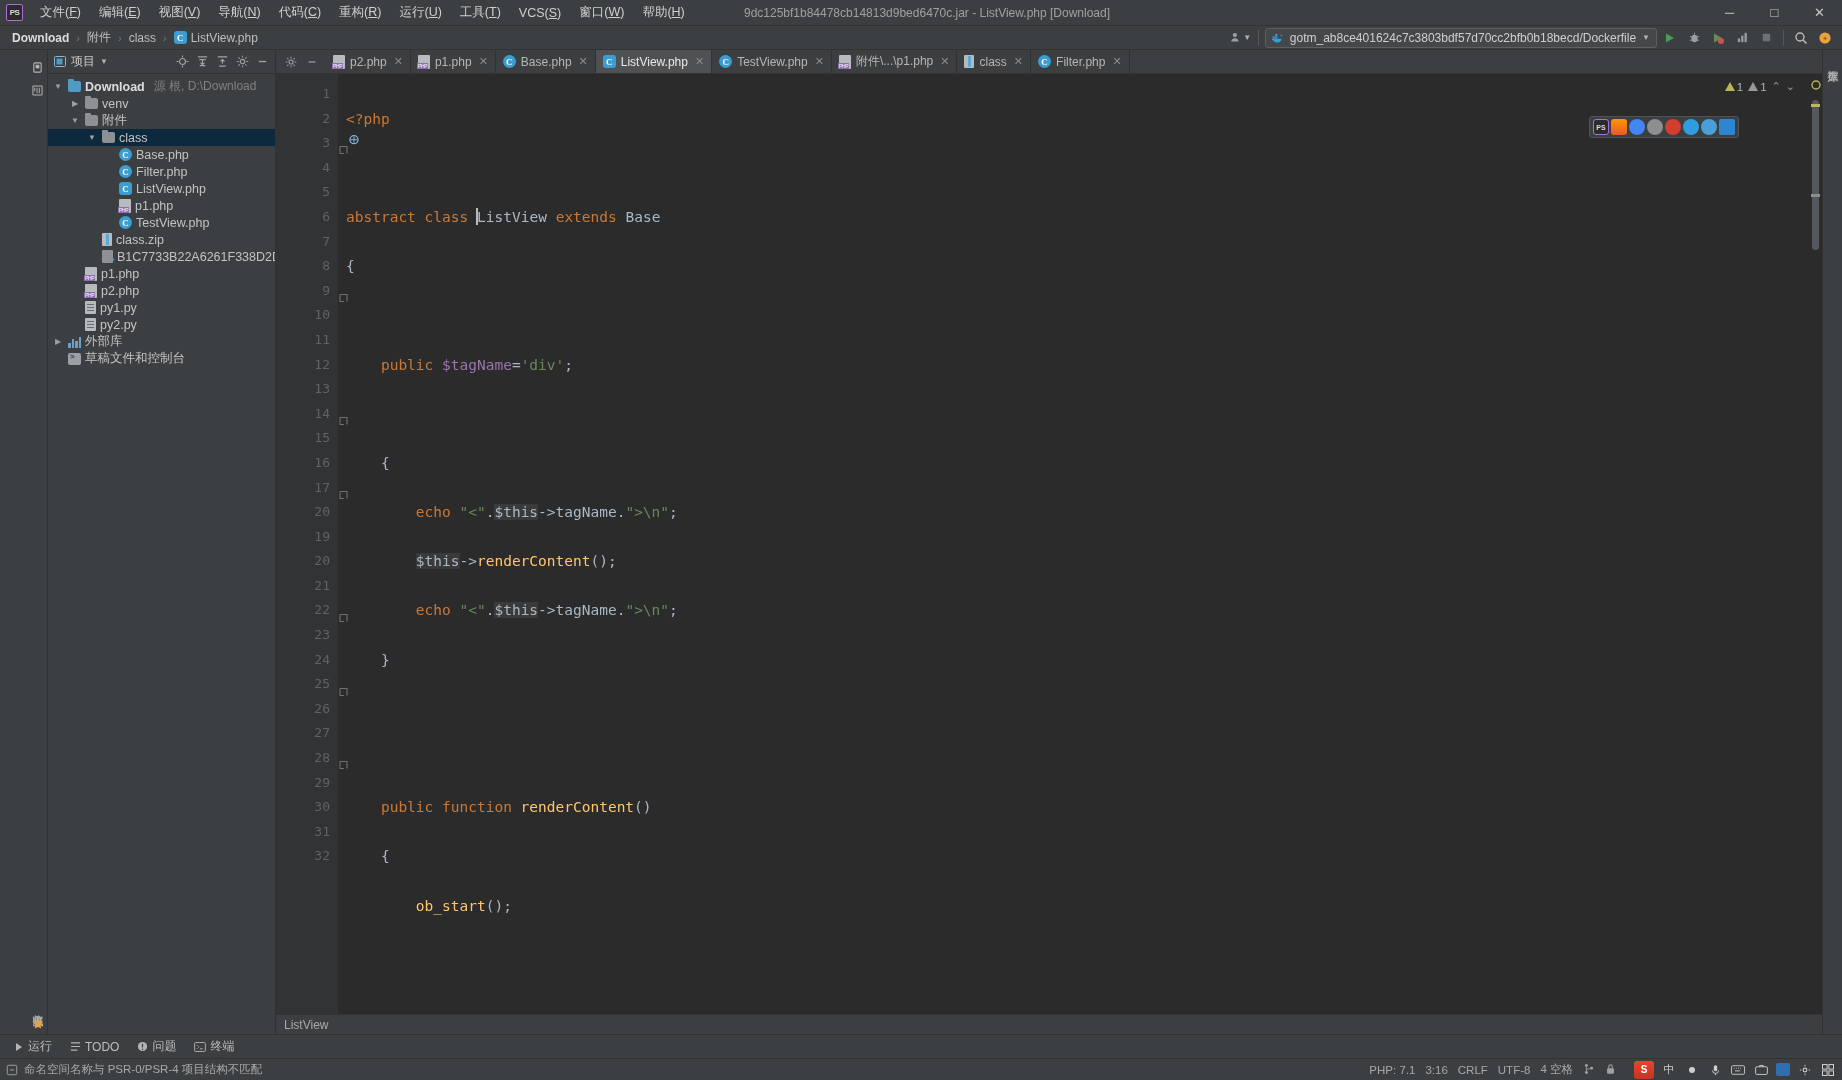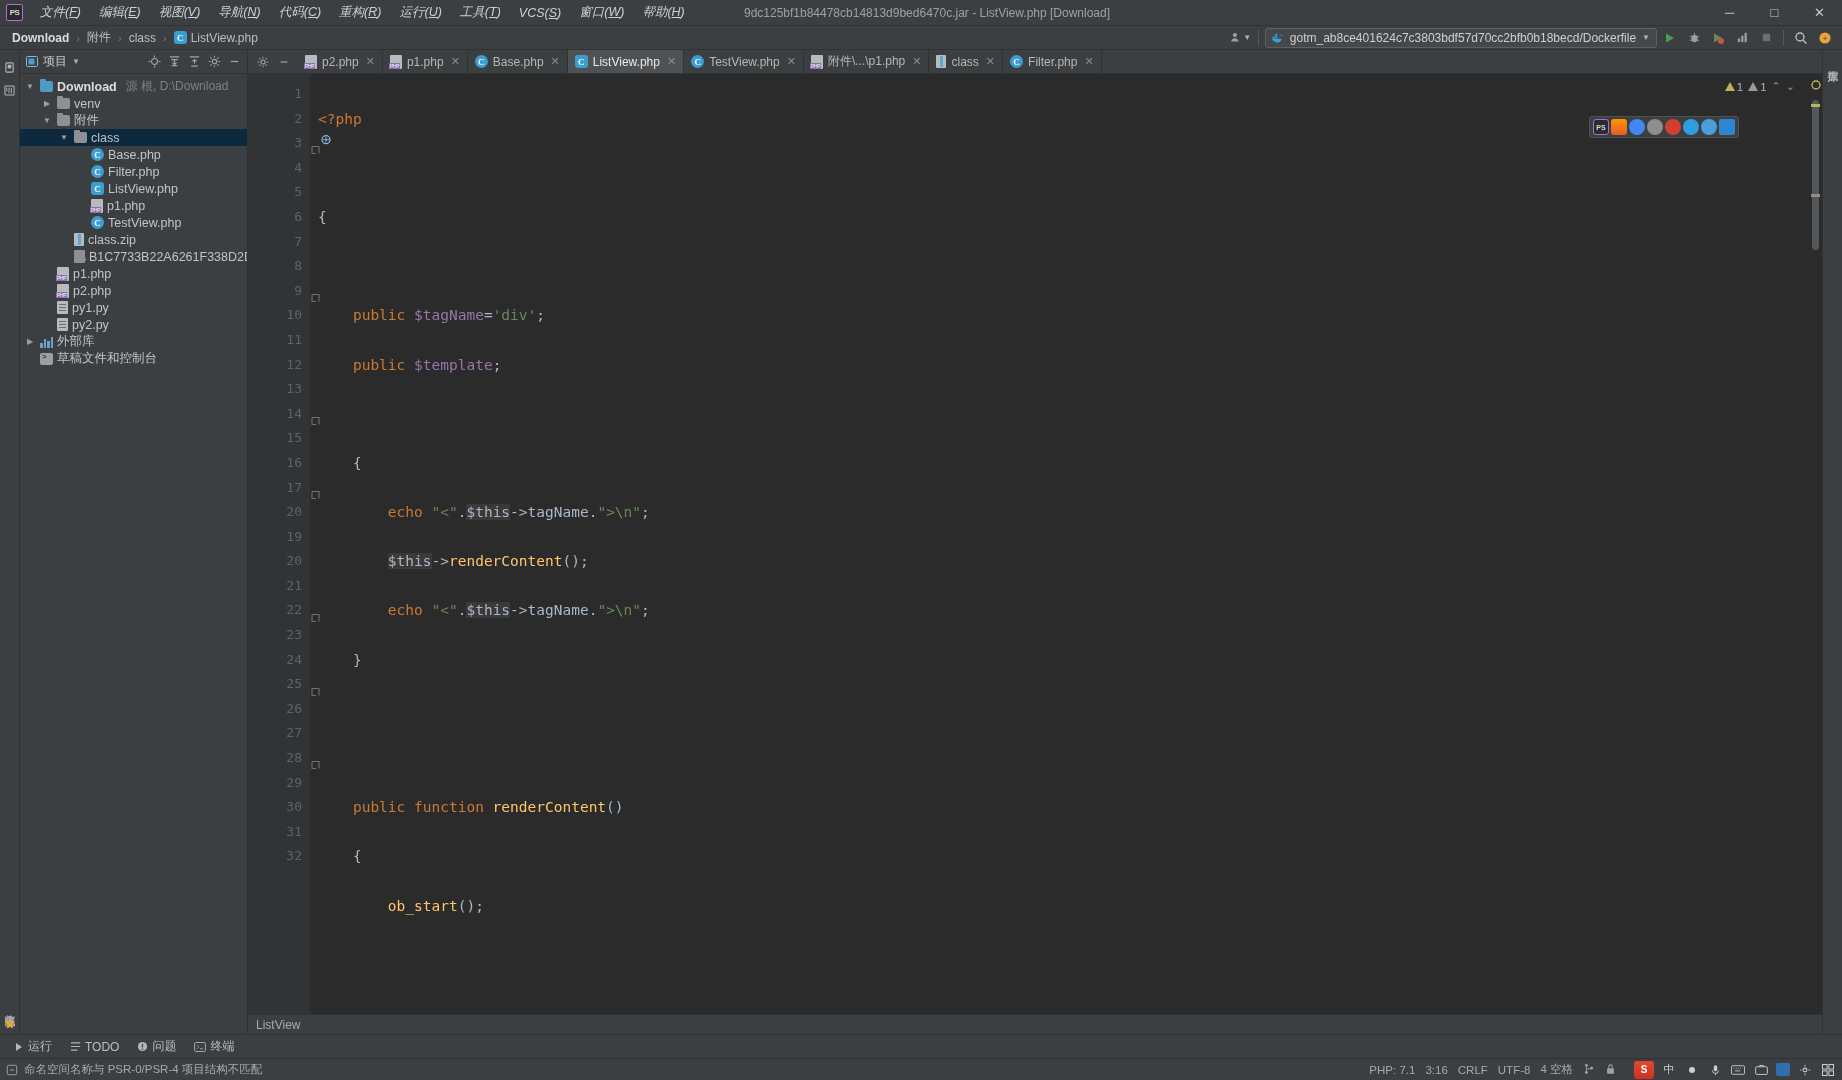--- a/index.html
+++ b/index.html
@@ -18,21 +18,21 @@
     height: 26px; background: #3c3f41; display: flex; align-items: center;
     border-bottom: 1px solid #323232; flex: 0 0 26px; position: relative;
   }
   .logo {
     width: 17px; height: 17px; margin: 0 8px 0 6px; border: 1px solid #b06bd8;
     background: #2b2b2b; border-radius: 2px; display:flex; align-items:center; justify-content:center;
     font-size: 8px; font-weight: bold; color:#dcdcdc; letter-spacing:-0.5px; flex:0 0 auto;
   }
   .menubar { display: flex; align-items: center; gap: 0px; }
   .menu-item {
-    font-size: 12.5px; color: #cfcfcf; padding: 4px 9px; white-space: nowrap; cursor: default; font-style: italic;
+    font-size: 12.5px; color: #cfcfcf; padding: 4px 9px; white-space: nowrap; cursor: default;
   }
   .menu-item u { text-decoration: underline; }
   .title-text {
     position: absolute; left: 0; right: 0; text-align: center;
     font-size: 12px; color: #a0a0a0; pointer-events: none; padding-left: 12px;
   }
   .winbtns { margin-left:auto; display:flex; align-items:center; z-index:2; }
   .winbtn { width: 45px; height: 26px; display:flex; align-items:center; justify-content:center; color:#c8c8c8; font-size:13px; }
 
   
@@ -50,21 +50,21 @@
   .runconfig {
     display:flex; align-items:center; gap:6px; height:20px; padding:0 6px 0 5px;
     background:#45484a; border:1px solid #5e6060; border-radius:3px; min-width: 355px;
     font-size: 12px; color:#cfcfcf;
   }
   .runconfig .txt { flex:1; white-space:nowrap; overflow:hidden; text-overflow:ellipsis; }
   .dock-ic { width:13px; height:12px; flex:0 0 auto; }
   .caret { font-size: 8px; color:#b0b0b0; }
 
   
-  .body { flex: 1; display: flex; min-height: 0; }
+  .body { flex: 1; display: flex; min-height: 0; padding-left: 28px; }
 
   
   .leftstrip {
     width: 20px; flex: 0 0 20px; background:#3c3f41; border-right:1px solid #323232;
     display:flex; flex-direction:column; align-items:center; padding-top:6px; position:relative;
   }
   .vtab {
     writing-mode: vertical-rl; font-size: 11px; color:#b4b4b4; padding: 6px 2px;
     letter-spacing:0px; white-space:nowrap;
   }
@@ -595,24 +595,24 @@
                 </svg></span></div>
             <div class="gline">29</div>
             <div class="gline">30</div>
             <div class="gline">31</div>
             <div class="gline">32</div>
           </div>
         <div class="codecol">
           <div class="code">
 <div class="ln"><span class="php">&lt;?php</span></div>
 <div class="ln"></div>
+<div class="ln"><span class="kw">abstract class</span> <span class="textcaret"></span><span class="def">ListView</span> <span class="kw">extends</span> <span class="def">Base</span></div>
 <div class="ln"><span class="def">{</span></div>
 <div class="ln"></div>
 <div class="ln">    <span class="kw">public</span> <span class="var">$tagName</span><span class="def">=</span><span class="str">'div'</span><span class="def">;</span></div>
-<div class="ln">    <span class="kw">public</span> <span class="var">$template</span><span class="def">;</span></div>
 <div class="ln"></div>
 <div class="ln">    <span class="def">{</span></div>
 <div class="ln">        <span class="kw">echo</span> <span class="str">"&lt;"</span><span class="def">.</span><span class="hl2">$this</span><span class="def">-&gt;tagName.</span><span class="str">"&gt;\n"</span><span class="def">;</span></div>
 <div class="ln">        <span class="hl2">$this</span><span class="def">-&gt;</span><span class="fn">renderContent</span><span class="def">();</span></div>
 <div class="ln">        <span class="kw">echo</span> <span class="str">"&lt;"</span><span class="def">.</span><span class="hl2">$this</span><span class="def">-&gt;tagName.</span><span class="str">"&gt;\n"</span><span class="def">;</span></div>
 <div class="ln">    <span class="def">}</span></div>
 <div class="ln"></div>
 <div class="ln"></div>
 <div class="ln">    <span class="kw">public function</span> <span class="fn">renderContent</span><span class="def">()</span></div>
 <div class="ln">    <span class="def">{</span></div>

